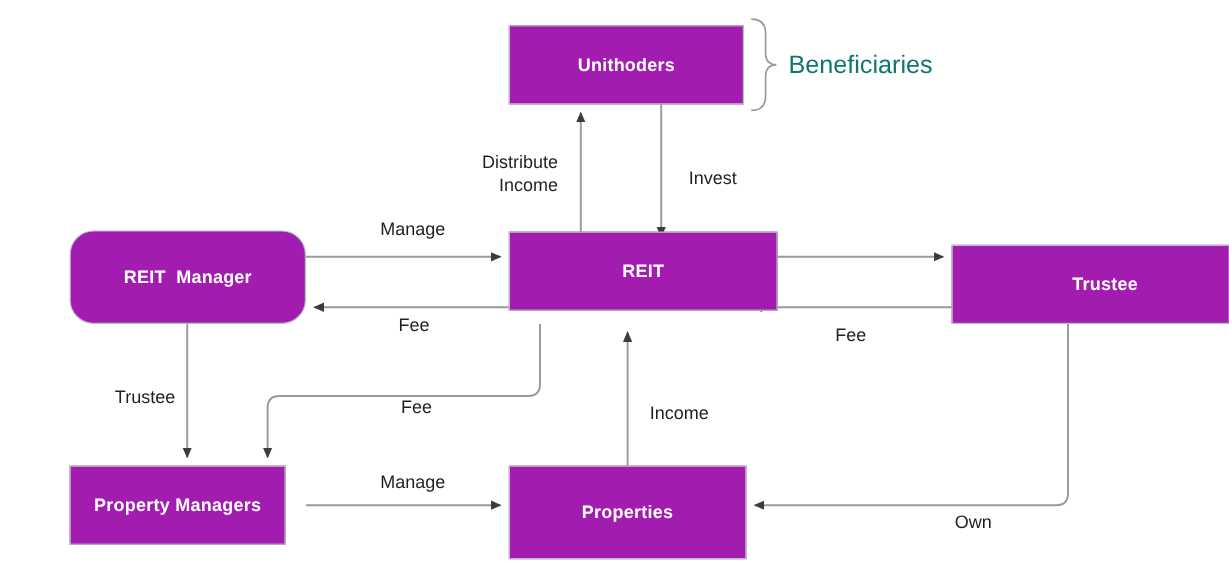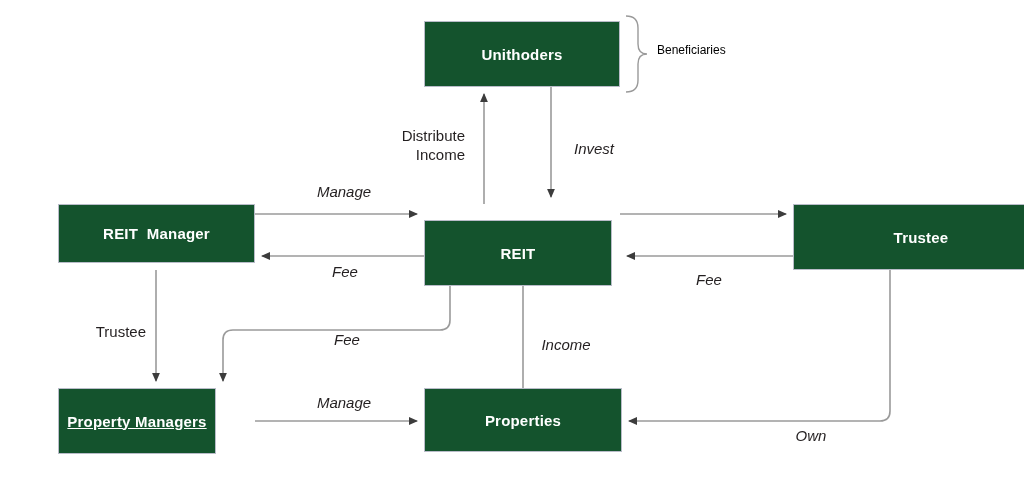--- a/index.html
+++ b/index.html
@@ -6,45 +6,45 @@
   body{
     width:1024px;height:484px;
     background:#ffffff;
     font-family:"Liberation Sans", sans-serif;
     overflow:hidden;
   }
   #diagram{position:relative;width:1024px;height:484px;}
   #wires{position:absolute;left:0;top:0;width:1024px;height:484px;}
   .node{
     position:absolute;
-    background:#14532d;
+    background:#a21caf;
     border:1px solid #b9bcc9;
     box-sizing:border-box;
     display:flex;align-items:center;justify-content:center;
     color:#ffffff;
     font-weight:bold;
     font-size:15px;
     letter-spacing:.2px;
     white-space:pre;
     z-index:2;
   }
   .edge-label{
     position:absolute;
     color:#231f20;
     font-size:15px;
     line-height:19px;
     white-space:pre;
     z-index:3;
   }
-  .edge-label.c{transform:translateX(-50%);text-align:left;font-style:italic;}
+  .edge-label.c{transform:translateX(-50%);text-align:left;}
   .edge-label.r{transform:translateX(-100%);text-align:right;}
   .group-label{
     position:absolute;
-    color:#000000;
-    font-size:12px;
+    color:#0f766e;
+    font-size:21px;
     white-space:pre;
     z-index:3;
   }
 </style>
 </head>
 <body>
 
 <div id="diagram">
 
   <svg id="wires" viewBox="0 0 1024 484" xmlns="http://www.w3.org/2000/svg">
@@ -76,29 +76,29 @@
       <path d="M523,388 L523,277" marker-end="url(#ah)"></path>
 
       <path d="M890,270 L890,411 Q890,421 880,421 L629,421" marker-end="url(#ah)"></path>
 
       <path d="M626,16 Q638,16 638,28 L638,44 Q638,54 647,54 Q638,54 638,64 L638,80 Q638,92 626,92" stroke="#9a9a9a" stroke-width="1.4"></path>
     </g>
   </svg>
 
   <div class="node" style="left:424px;top:21px;width:196px;height:66px;">Unithoders</div>
 
-  <div class="node" style="left:58px;top:204px;width:197px;height:59px;">REIT  Manager</div>
+  <div class="node" style="left:58px;top:192px;width:197px;height:78px;border-radius:20px;">REIT  Manager</div>
 
-  <div class="node" style="left:424px;top:220px;width:188px;height:66px;">REIT</div>
+  <div class="node" style="left:424px;top:193px;width:224px;height:66px;">REIT</div>
 
   <div class="node" style="left:793px;top:204px;width:232px;height:66px;padding-left:24px;">Trustee</div>
 
-  <div class="node" style="left:58px;top:388px;width:158px;height:66px;text-decoration:underline;">Property Managers</div>
+  <div class="node" style="left:58px;top:388px;width:180px;height:66px;">Property Managers</div>
 
-  <div class="node" style="left:424px;top:388px;width:198px;height:64px;">Properties</div>
+  <div class="node" style="left:424px;top:388px;width:198px;height:78px;">Properties</div>
 
   <div class="edge-label r" style="left:465px;top:126px;">Distribute
 Income</div>
 
   <div class="edge-label c" style="left:594px;top:139px;">Invest</div>
 
   <div class="edge-label c" style="left:344px;top:182px;">Manage</div>
 
   <div class="edge-label c" style="left:345px;top:262px;">Fee</div>
 

